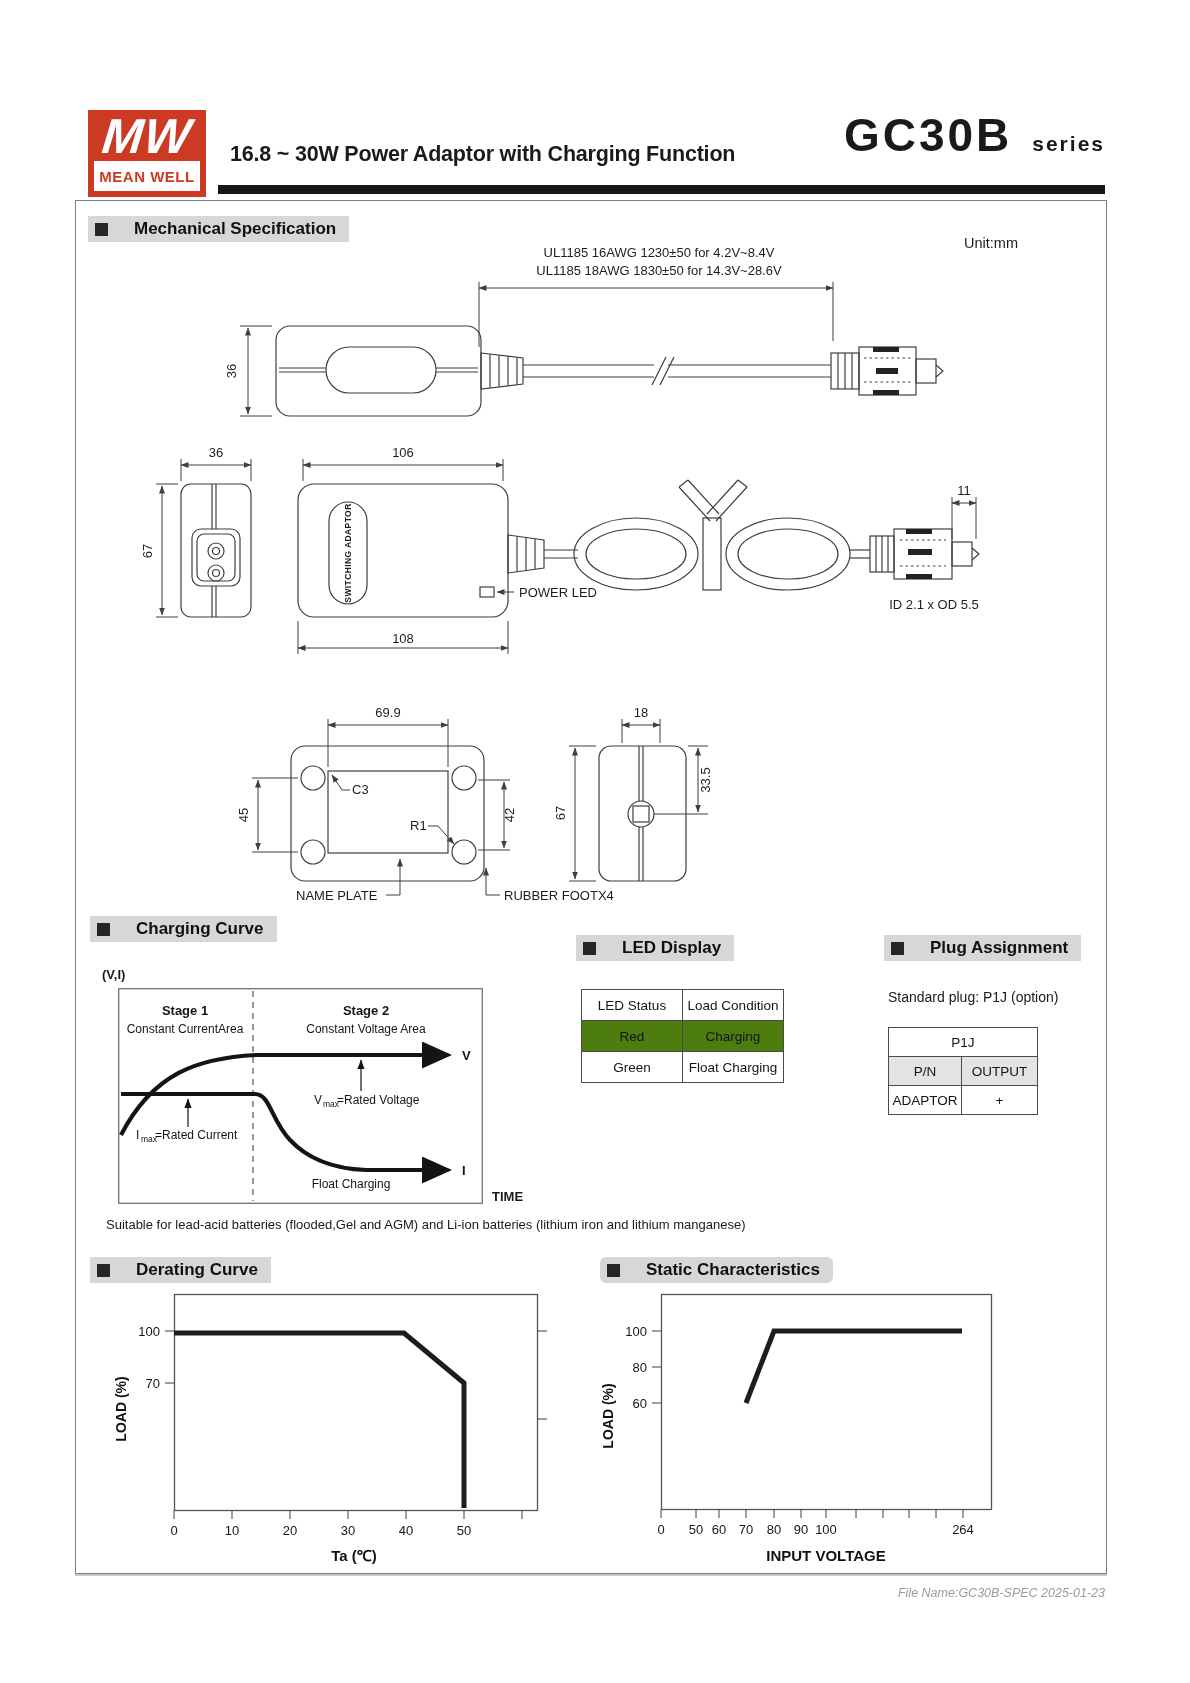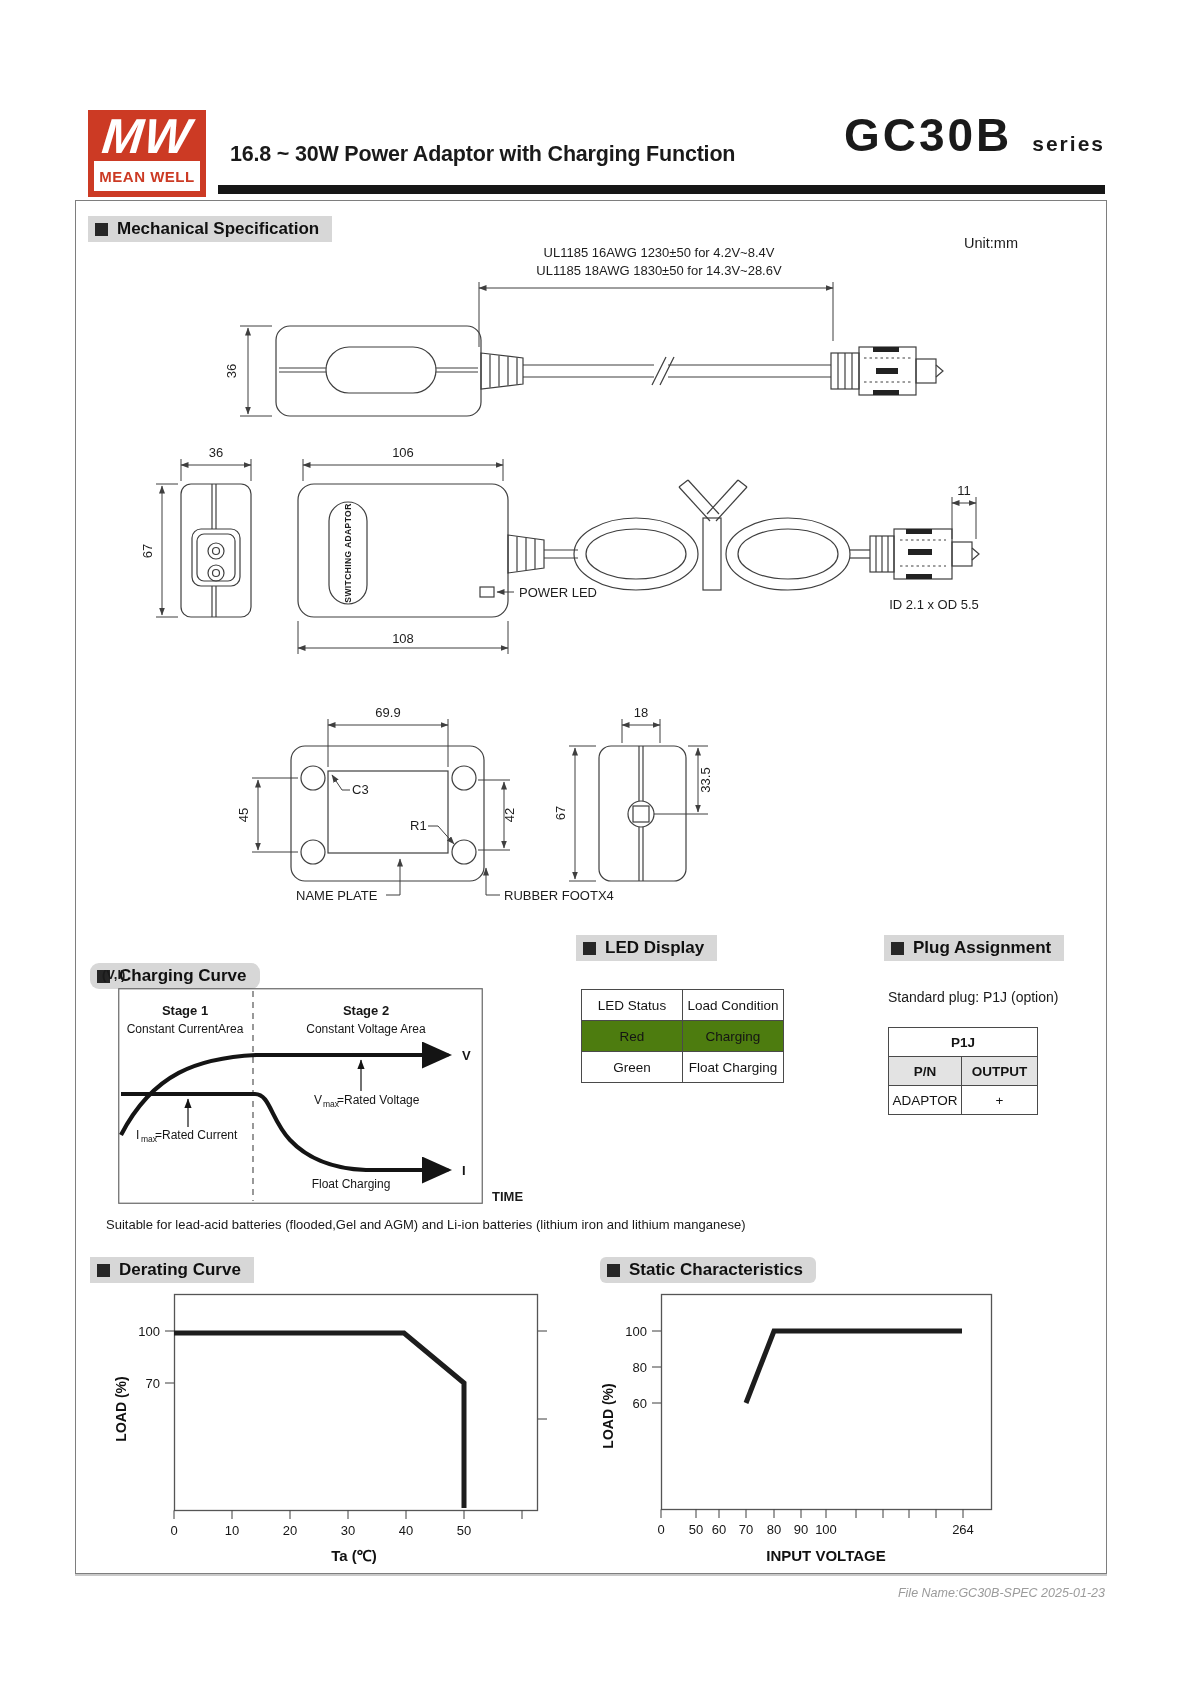--- a/index.html
+++ b/index.html
@@ -12,36 +12,36 @@
   .logo-strip { position:absolute; left:6px; right:6px; bottom:6px; height:30px; background:#fff; display:flex; align-items:center; justify-content:center; color:#cc3a24; font-weight:bold; font-size:15px; letter-spacing:0.5px; }
   .doc-title { left:230px; top:142px; font-size:21.5px; font-weight:bold; letter-spacing:-0.2px; }
   .series-wrap { right:85px; top:108px; display:flex; align-items:baseline; gap:20px; }
   .series-name { font-size:46px; font-weight:bold; letter-spacing:3px; }
   .series-suffix { font-size:21px; font-weight:bold; letter-spacing:2px; }
   .header-rule { left:218px; top:185px; width:887px; height:9px; background:#161616; }
 
   
   .content-box { left:75px; top:200px; width:1030px; height:1372px; border:1px solid #7e7e7e; background:#fff; box-shadow:0 2px 0 #c9c9c9; }
 
-  .sec-head { position:absolute; background:#d7d7d7; padding:3px 13px 3px 7px; font-size:17px; font-weight:bold; color:#101010; display:flex; align-items:center; gap:9px; white-space:nowrap;text-align:center; }
+  .sec-head { position:absolute; background:#d7d7d7; padding:3px 13px 3px 7px; font-size:17px; font-weight:bold; color:#101010; display:flex; align-items:center; gap:26px; white-space:nowrap;text-align:center; }
   .sec-head .sq { width:13px; height:13px; background:#262626; flex:none; }
 
   .unit { right:88px; top:34px; font-size:14.5px;margin-left:14px; }
   .vi-label { left:26px; top:766px; font-size:13px; font-weight:bold; }
   .time-label { left:416px; top:988px; font-size:13px; font-weight:bold; }
   .charge-note { left:30px; top:1016px; font-size:13px; }
   .plug-note { left:812px; top:788px; font-size:14px; }
   .footer { right:85px; top:1586px; font-size:12.5px; font-style:italic; color:#9b9b9b; }
 
   table.tbl { position:absolute; border-collapse:collapse; }
   table.tbl td { border:1.6px solid #4a4a4a; text-align:center; font-size:13.5px; color:#141414; background:#fff; }
   .led-tbl td { width:98px; height:28px; }
   .led-tbl tr.shade td { background:#4d7c0f; }
   .p1j-tbl td { height:26px; }
-  .p1j-tbl .b td { font-weight:bold; }
+  .p1j-tbl .b td { font-weight:normal; }
   .p1j-tbl tr.shade td { background:#e3e3e3; }
   .p1j-tbl td.c1 { width:70px; } .p1j-tbl td.c2 { width:73px; }
 
   svg { position:absolute; overflow:visible; font-family:"Liberation Sans", sans-serif; }
   .ln  { stroke:#3f3f3f; fill:none; stroke-width:1.2; }
   .lnf { stroke:#3f3f3f; fill:#ffffff; stroke-width:1.2; }
   .dim { stroke:#3f3f3f; fill:none; stroke-width:1; }
   .blk { fill:#222; stroke:none; }
   .dtxt { font-size:13px; fill:#1d1d1d; }
   .small { font-size:8.5px; font-weight:bold; fill:#1d1d1d; letter-spacing:0.4px; }
@@ -231,21 +231,21 @@
       <text x="565" y="476" text-anchor="middle" class="dtxt">18</text>
       <line class="dim" x1="493" y1="505" x2="520" y2="505"></line>
       <line class="dim" x1="493" y1="640" x2="520" y2="640"></line>
       <line class="dim" x1="499" y1="507" x2="499" y2="638" marker-start="url(#ma)" marker-end="url(#ma)"></line>
       <text x="489" y="572" text-anchor="middle" transform="rotate(-90 489 572)" class="dtxt">67</text>
       <line class="dim" x1="612" y1="505" x2="632" y2="505"></line>
       <line class="dim" x1="622" y1="507" x2="622" y2="571" marker-start="url(#ma)" marker-end="url(#ma)"></line>
       <text x="634" y="539" text-anchor="middle" transform="rotate(-90 634 539)" class="dtxt">33.5</text>
     </svg>
 
-    <div class="sec-head" style="left:14px; top:762px;border-radius:9px;">
+    <div class="sec-head" style="left:14px; top:715px;">
       <span class="sq"></span>
       <span>Charging Curve</span>
     </div>
     <div class="abs vi-label">(V,I)</div>
     <svg style="left:42px; top:787px;" width="365" height="216" viewBox="0 0 365 216">
       <defs>
         <marker id="ma2" markerWidth="9" markerHeight="7" refX="7.5" refY="3" orient="auto-start-reverse">
           <path d="M0,0 L8,3 L0,6 z" fill="#141414"></path>
         </marker>
         <marker id="ca" markerWidth="11" markerHeight="10" refX="9" refY="4.5" orient="auto">

